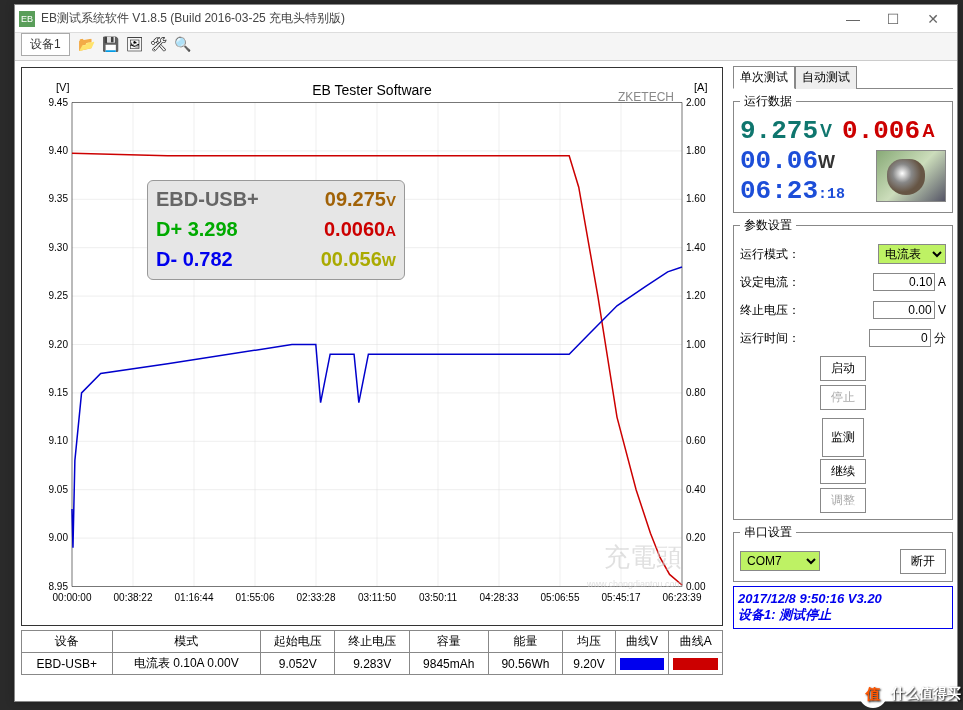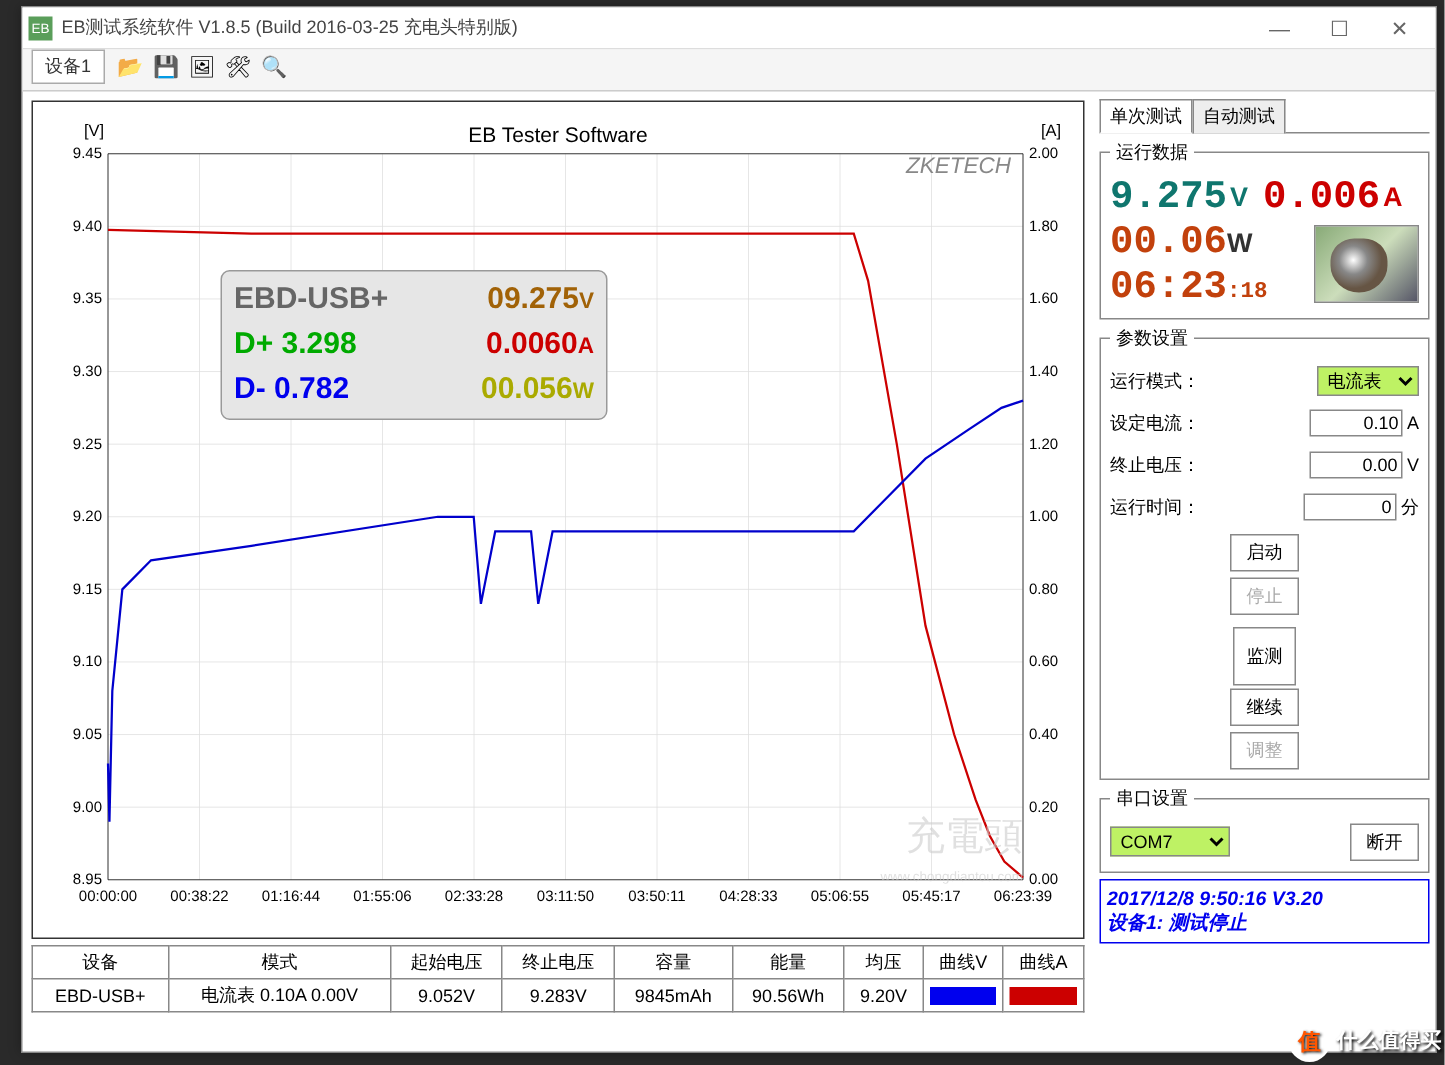--- a/index.html
+++ b/index.html
@@ -23,37 +23,37 @@
 .overlay-box { position: absolute; left: 125px; top: 112px; width: 258px; background: #e6e6e6; border: 1px solid #999; border-radius: 6px; padding: 4px 8px; font-family: "Courier New", monospace; }
 .overlay-row { display: flex; justify-content: space-between; font-size: 20px; font-weight: bold; line-height: 28px; }
 .device-name { color: #666; }
 .dplus { color: #0a0; }
 .dminus { color: #00e; }
 .volt { color: #a16207; }
 .amp { color: #c00; }
 .watt { color: #aa0; }
 .watermark { position: absolute; right: 40px; bottom: 50px; font-size: 26px; color: #ccc; font-family: serif; opacity: .6; }
 .watermark-sub { position: absolute; right: 40px; bottom: 36px; font-size: 9px; color: #ccc; opacity: .6; }
-.zketech { position: absolute; right: 48px; top: 34px; font-size: 15px; color: #888; font-style: italic; }
+.zketech { position: absolute; right: 48px; top: 22px; font-size: 12px; color: #888; }
 .data-table { margin-top: 4px; border-collapse: collapse; width: 100%; font-size: 12px; }
 .data-table td, .data-table th { border: 1px solid #888; padding: 2px 4px; text-align: center; }
 .data-table th { background: #fff; font-weight: normal; }
 .color-swatch { height: 12px; }
 
 .tab-strip { display: flex; border-bottom: 1px solid #888; }
 .side-tab { padding: 2px 6px; border: 1px solid #888; border-bottom: none; background: #fff; position: relative; top: 1px; }
 .side-tab.active { background: #fff; border-bottom: 1px solid #fff; }
 .side-tab.inactive { background: #eee; }
 
 fieldset { border: 1px solid #888; padding: 6px; }
 legend { font-size: 12px; padding: 0 4px; }
 .seg-display { font-family: "Courier New", monospace; font-weight: bold; font-size: 26px; }
 .seg-blue { color: #0f766e; }
 .seg-red { color: #c00; }
-.seg-yellow { color: #c2410c; font-family: Liberation Mono, monospace; }
+.seg-yellow { color: #1d4ed8; font-family: Liberation Mono, monospace; }
 .seg-small { font-size: 15px; }
 .unit { font-size: 18px; font-weight: bold; }
 .run-row { display: flex; align-items: center; gap: 2px; }
 .cat-img { width: 70px; height: 52px; background: linear-gradient(135deg,#8a7,#cdb,#556); border: 1px solid #888; display:inline-block; position:relative; overflow:hidden; }
 .cat-img::after{content:"";position:absolute;left:10px;top:8px;width:38px;height:36px;background:radial-gradient(circle at 40% 40%,#fff 0,#888 30%,#654 60%);border-radius:50% 50% 60% 60%;}
 
 .param-row { display: flex; align-items: center; justify-content: space-between; height: 28px; }
 .param-input { width: 62px; text-align: right; border: 1px solid #888; padding: 1px 2px; background: #fff; font-size: 12px; }
 .param-select { width: 68px; font-size: 12px; border: 1px solid #888; background: #bef264; padding: 1px 2px; }
 .btn-row { display: flex; gap: 4px; margin-top: 4px; align-items: center; flex-direction: column; }

